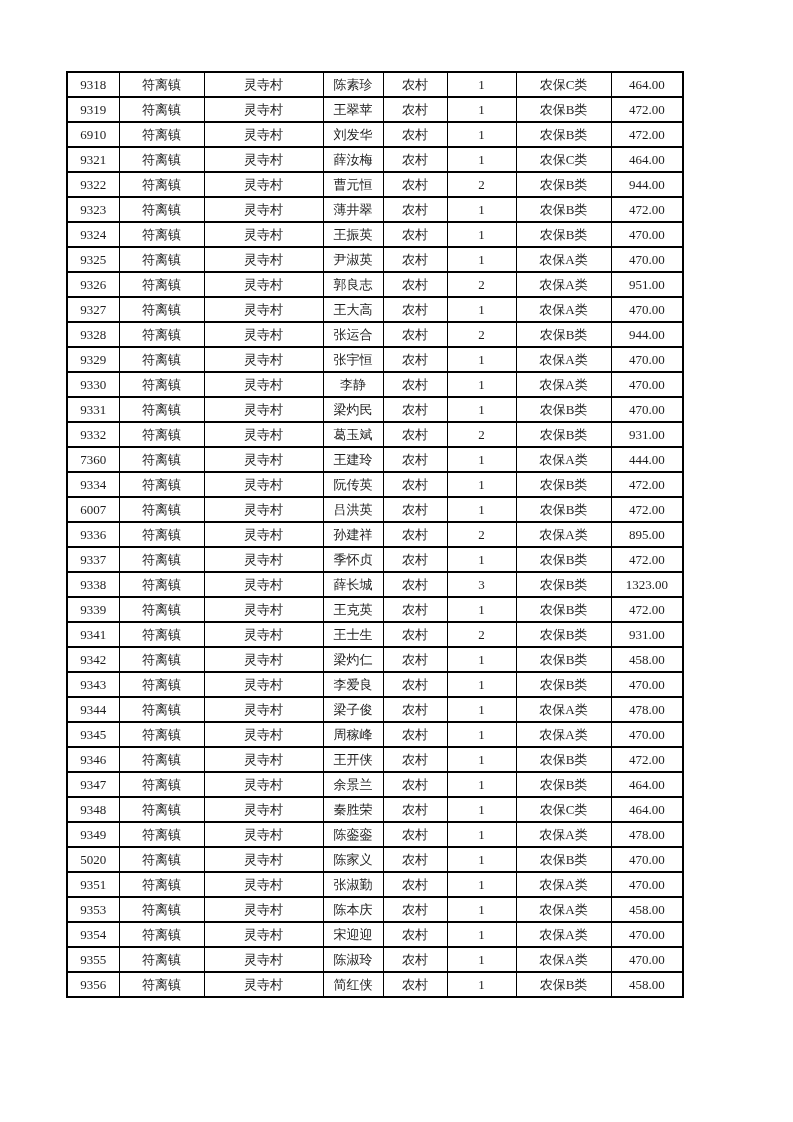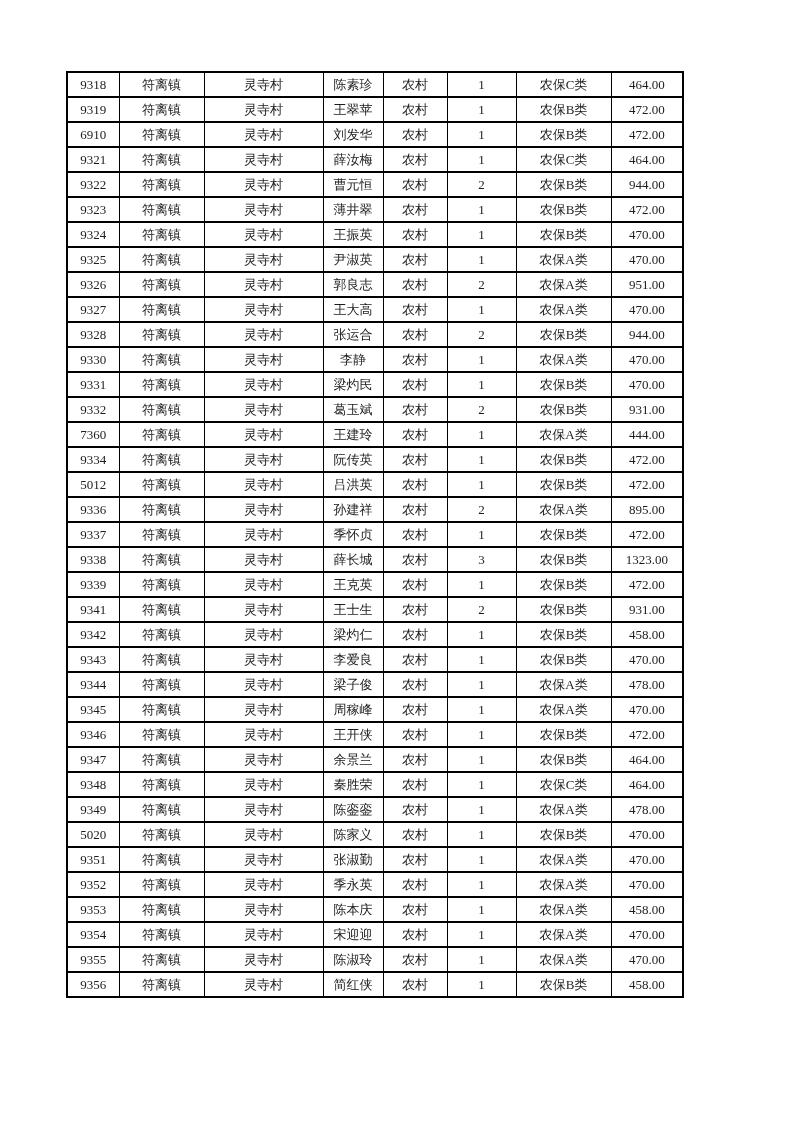--- a/index.html
+++ b/index.html
@@ -174,20 +174,30 @@
           <td>9328</td>
           <td>符离镇</td>
           <td>灵寺村</td>
           <td>张运合</td>
           <td>农村</td>
           <td>2</td>
           <td>农保B类</td>
           <td>944.00</td>
         </tr>
         <tr>
+          <td>9329</td>
+          <td>符离镇</td>
+          <td>灵寺村</td>
+          <td>张宇恒</td>
+          <td>农村</td>
+          <td>1</td>
+          <td>农保A类</td>
+          <td>470.00</td>
+        </tr>
+        <tr>
           <td>9330</td>
           <td>符离镇</td>
           <td>灵寺村</td>
           <td>李静</td>
           <td>农村</td>
           <td>1</td>
           <td>农保A类</td>
           <td>470.00</td>
         </tr>
         <tr>
@@ -224,21 +234,21 @@
           <td>9334</td>
           <td>符离镇</td>
           <td>灵寺村</td>
           <td>阮传英</td>
           <td>农村</td>
           <td>1</td>
           <td>农保B类</td>
           <td>472.00</td>
         </tr>
         <tr>
-          <td>5012</td>
+          <td>6007</td>
           <td>符离镇</td>
           <td>灵寺村</td>
           <td>吕洪英</td>
           <td>农村</td>
           <td>1</td>
           <td>农保B类</td>
           <td>472.00</td>
         </tr>
         <tr>
           <td>9336</td>
@@ -378,30 +388,20 @@
           <td>农村</td>
           <td>1</td>
           <td>农保B类</td>
           <td>470.00</td>
         </tr>
         <tr>
           <td>9351</td>
           <td>符离镇</td>
           <td>灵寺村</td>
           <td>张淑勤</td>
-          <td>农村</td>
-          <td>1</td>
-          <td>农保A类</td>
-          <td>470.00</td>
-        </tr>
-        <tr>
-          <td>9352</td>
-          <td>符离镇</td>
-          <td>灵寺村</td>
-          <td>季永英</td>
           <td>农村</td>
           <td>1</td>
           <td>农保A类</td>
           <td>470.00</td>
         </tr>
         <tr>
           <td>9353</td>
           <td>符离镇</td>
           <td>灵寺村</td>
           <td>陈本庆</td>

